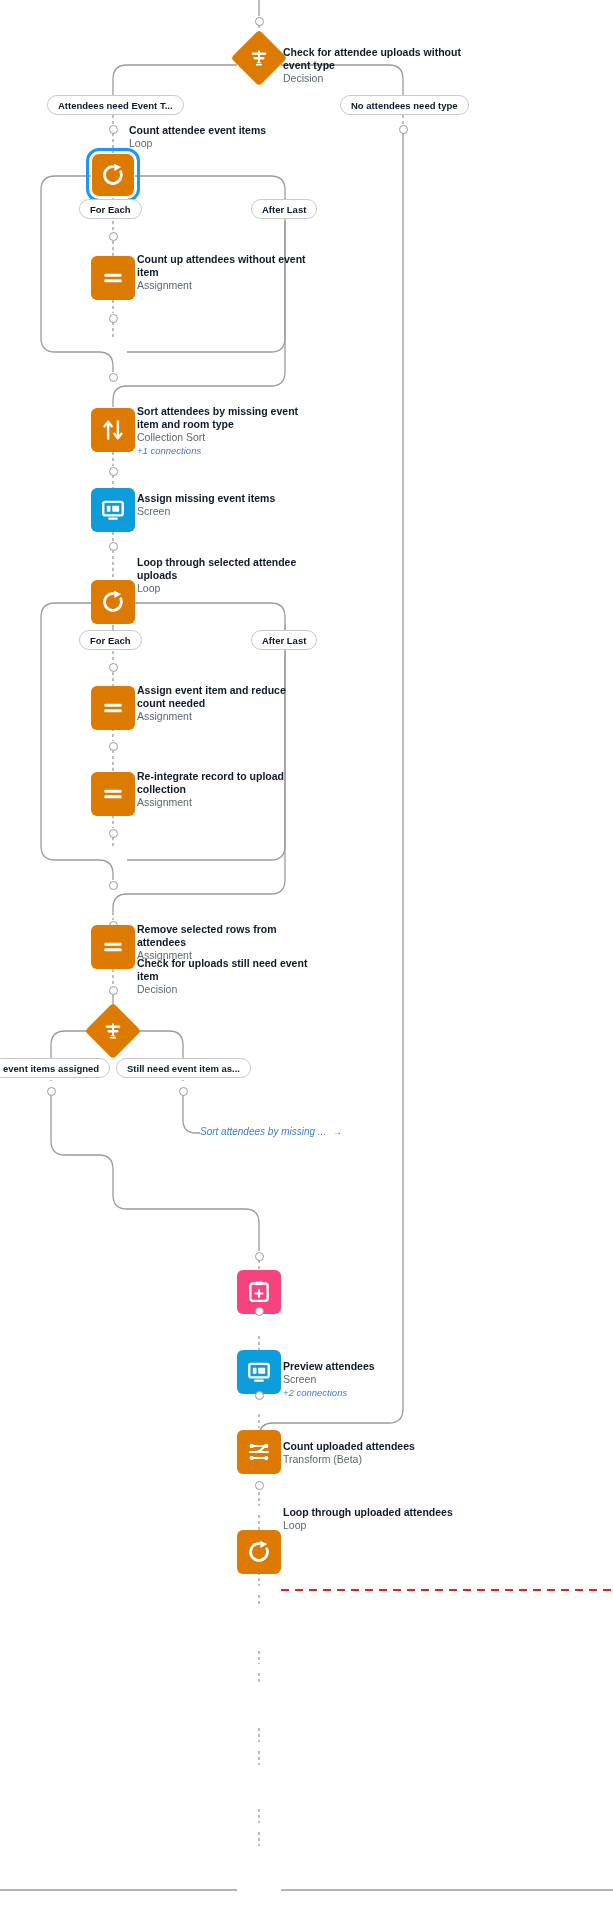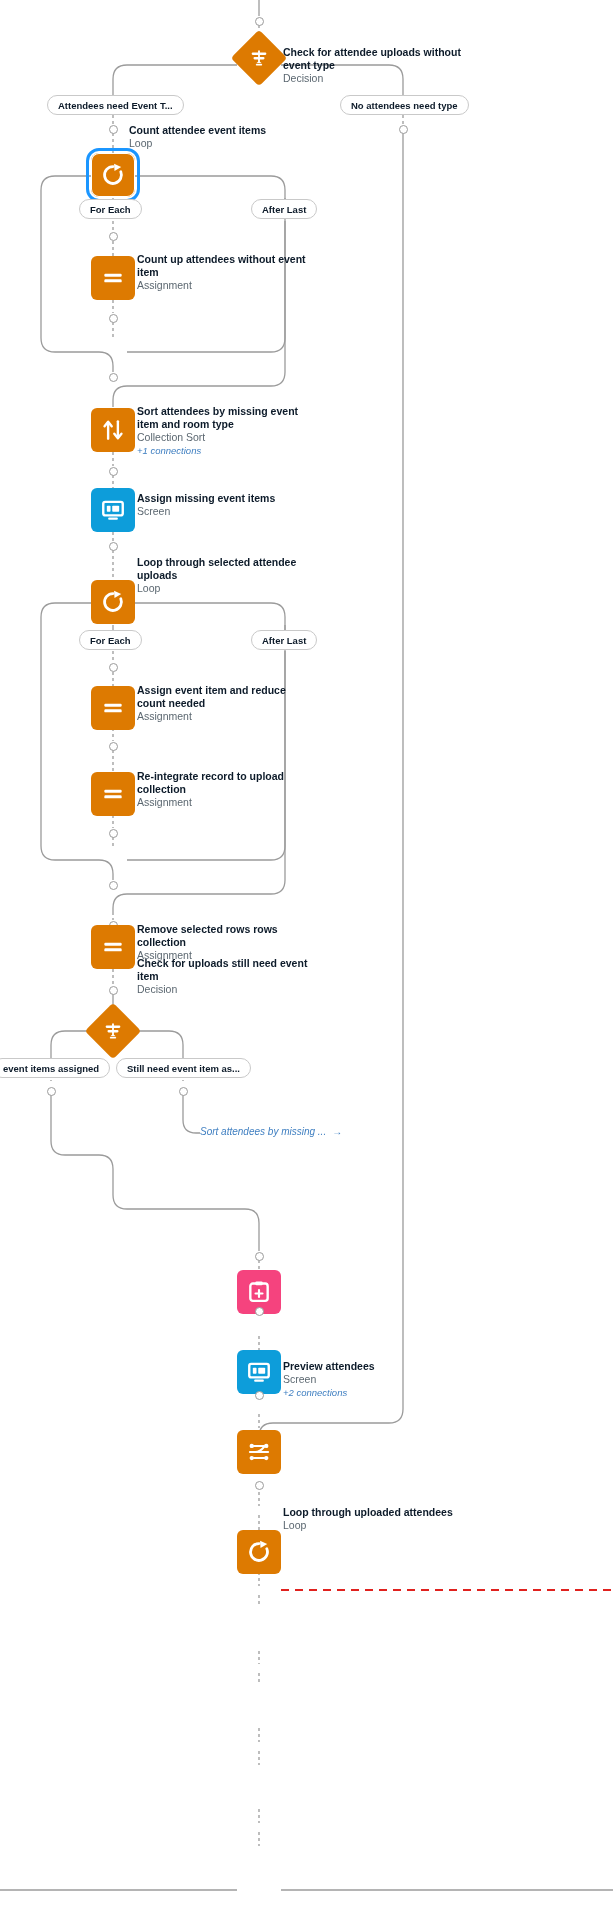--- a/index.html
+++ b/index.html
@@ -363,21 +363,21 @@
   <div class="handle" style="left:108.5px; top:880.5px;"></div>
 
   <div class="handle" style="left:108.5px; top:920.5px;"></div>
   <div class="node orange" style="left:91px; top:925px;">
     <svg width="26" height="26" viewBox="0 0 24 24">
       <rect x="4" y="8" width="16" height="2.8" rx="1.1" fill="#fff"></rect>
       <rect x="4" y="13.2" width="16" height="2.8" rx="1.1" fill="#fff"></rect>
     </svg>
   </div>
   <div class="label" style="left:137px; top:923px; width:180px;">
-    <span class="title">Remove selected rows rows collection</span>
+    <span class="title">Remove selected rows from attendees</span>
     <span class="subtype">Assignment</span>
   </div>
 
   <div class="handle" style="left:108.5px; top:985.5px;"></div>
 
   <div class="diamond" style="left:91px; top:1009px;">
     <div class="dshape"></div>
     <svg width="22" height="22" viewBox="0 0 24 24">
       <rect x="4" y="6" width="16" height="2.6" rx="1.2" fill="#fff"></rect>
       <rect x="11" y="3.5" width="2" height="13" rx="1" fill="#fff"></rect>
@@ -438,20 +438,24 @@
       <circle cx="5.3" cy="6.4" r="2" fill="#fff"></circle>
       <circle cx="5.3" cy="17.6" r="2" fill="#fff"></circle>
       <circle cx="18.7" cy="6.4" r="2" fill="#fff"></circle>
       <circle cx="18.7" cy="17.6" r="2" fill="#fff"></circle>
       <path d="M7.3 6.4 L16.7 6.4" stroke="#fff" stroke-width="1.9" stroke-linecap="round"></path>
       <path d="M7.3 17.6 L16.7 17.6" stroke="#fff" stroke-width="1.9" stroke-linecap="round"></path>
       <path d="M3.6 12 L20.4 12" stroke="#fff" stroke-width="1.9" stroke-linecap="round"></path>
       <path d="M8.4 12 Q13 12 16.7 7.2" fill="none" stroke="#fff" stroke-width="1.9" stroke-linecap="round"></path>
     </svg>
   </div>
+  <div class="label" style="left:283px; top:1440px; width:190px;">
+    <span class="title">Count uploaded attendees</span>
+    <span class="subtype">Transform (Beta)</span>
+  </div>
 
   <div class="handle" style="left:254.5px; top:1480.5px;"></div>
 
   <div class="node orange" style="left:237px; top:1530px;">
     <svg width="26" height="26" viewBox="0 0 24 24">
       <path d="M12 4.2 A7.8 7.8 0 1 0 19.2 9" fill="none" stroke="#fff" stroke-width="2.6" stroke-linecap="round"></path>
       <path d="M13 1.6 L19.6 4.6 L13.4 8.2 Z" fill="#fff"></path>
     </svg>
   </div>
   <div class="label" style="left:283px; top:1506px; width:200px;">

